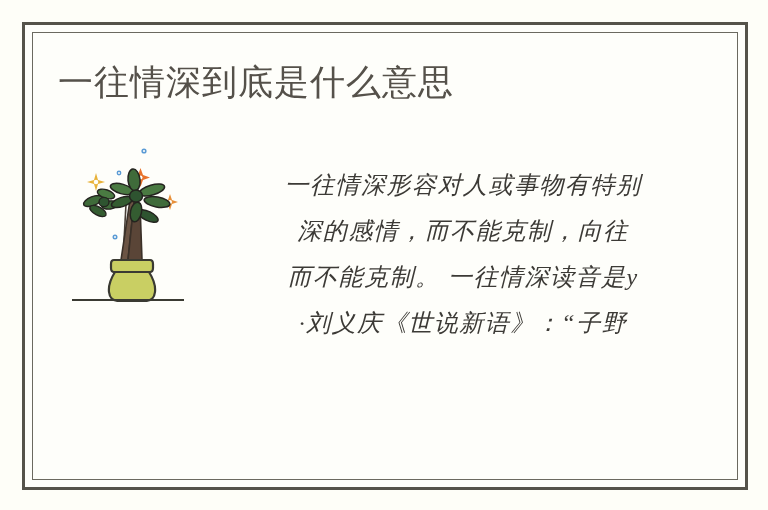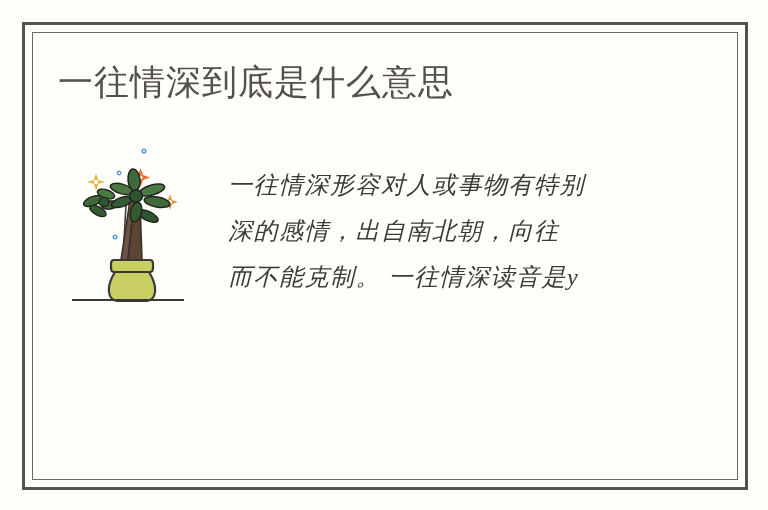--- a/index.html
+++ b/index.html
@@ -13,20 +13,21 @@
     overflow: hidden;
     font-family: "Liberation Sans", sans-serif;
   }
 
   .page {
     position: relative;
     width: 768px;
     height: 510px;
     background: #FEFEF8;
     box-sizing: border-box;
+    text-align: center;
   }
 
   
   .frame-outer {
     position: absolute;
     left: 22px;
     top: 22px;
     width: 726px;
     height: 468px;
     box-sizing: border-box;
@@ -156,17 +157,18 @@
         <path d="M54 118 q-3 0 -3 4 v4 q0 4 3 4 h36 q3 0 3 -4 v-4 q0 -4 -3 -4 z" fill="#C9CF63" stroke="#3A3A32" stroke-width="2.2" stroke-linejoin="round"></path>
         <path d="M55 130 q-7 11 -6 20 q1 9 10 9 h26 q9 0 10 -9 q1 -9 -6 -20 z" fill="#C9CF63" stroke="#3A3A32" stroke-width="2.2" stroke-linejoin="round"></path>
       </g>
 
       <line x1="12" y1="158" x2="124" y2="158" stroke="#3A3A32" stroke-width="2.2"></line>
     </svg>
   </div>
 
   <div class="bodytext">
     <div class="line">一往情深形容对人或事物有特别</div>
-    <div class="line">深的感情，出自南北朝，向往</div>
+    <div class="line">深的感情，而不能克制，向往</div>
     <div class="line">而不能克制。 一往情深读音是y</div>
+    <div class="line">·刘义庆《世说新语》：“子野</div>
   </div>
 
 </div>
 
 </body></html>

